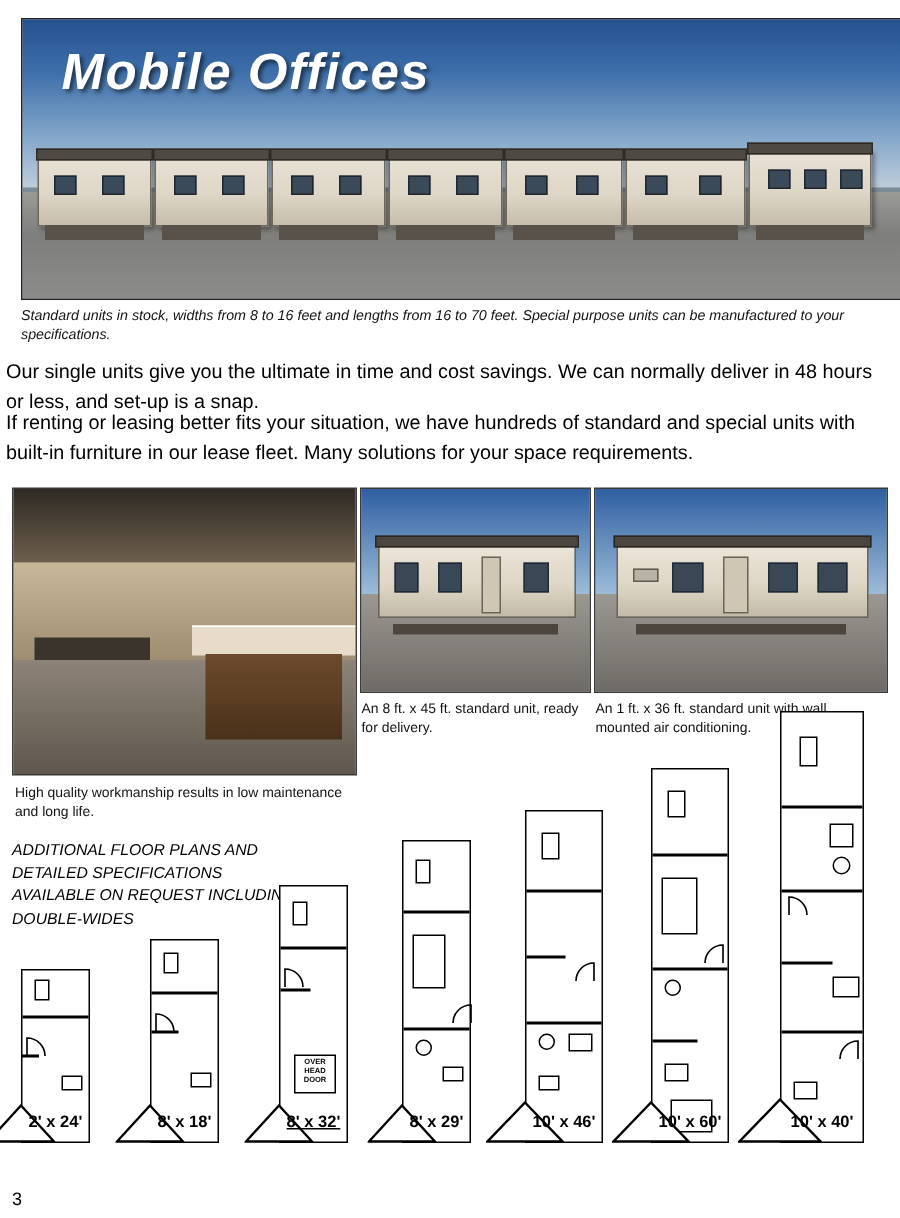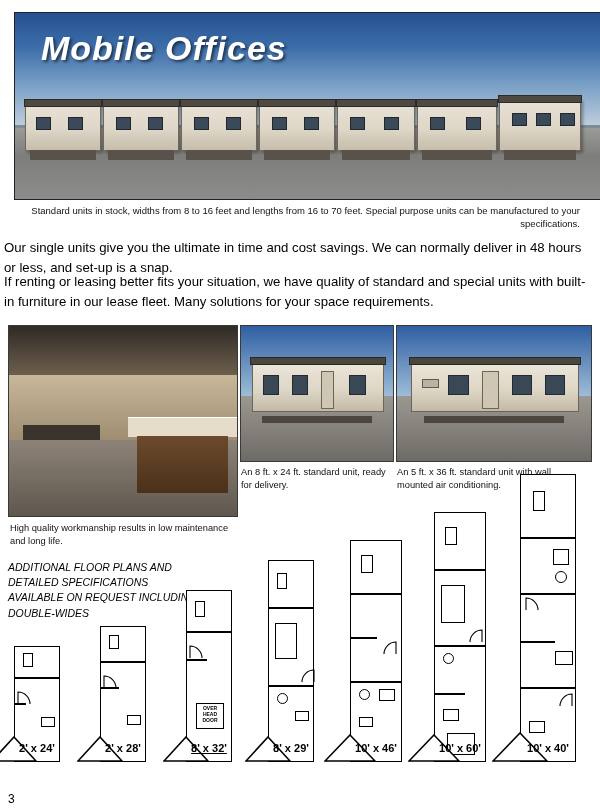--- a/index.html
+++ b/index.html
@@ -82,27 +82,27 @@
     font-style: italic;
     color: #ffffff;
     letter-spacing: 1px;
     text-shadow: 2px 2px 3px rgba(0,0,0,.55);
     font-family: "Liberation Sans", sans-serif;
   }
 
   
   .hero-caption {
     position: absolute;
-    left: 4px;
+    left: 14px;
     top: 205px;
     width: 576px;
     font-size: 9.5px;
+    font-style: italic;
     line-height: 1.35;
     color: #111;
-    text-align: right;
   }
   .body-text {
     position: absolute;
     left: 4px;
     width: 586px;
     font-size: 13.2px;
     line-height: 1.5;
     color: #000;
   }
   .body-1 { top: 238px; }
@@ -339,21 +339,21 @@
       <div class="win" style="left:36px;"></div>
       <div class="win" style="left:60px;"></div>
   </div>
 
   <div class="hero-title">Mobile  Offices</div>
 </div>
 
 <div class="hero-caption">Standard units in stock, widths from 8 to 16 feet and lengths from 16 to 70 feet. Special purpose units can be manufactured to your specifications.</div>
 
 <div class="body-text body-1">Our single units give you the ultimate in time and cost savings.  We can normally deliver in 48 hours or less, and set-up is a snap.</div>
-<div class="body-text body-2">If renting or leasing better fits your situation, we have quality of standard and special units with built-in furniture in our lease fleet.  Many solutions for your space requirements.</div>
+<div class="body-text body-2">If renting or leasing better fits your situation, we have hundreds of standard and special units with built-in furniture in our lease fleet.  Many solutions for your space requirements.</div>
 
 <div class="photo photo-interior">
   <div class="interior-ceiling"></div>
   <div class="interior-wall"></div>
   <div class="interior-floor"></div>
   <div class="interior-counter"></div>
   <div class="interior-cab"></div>
   <div class="interior-desk"></div>
 </div>
 
@@ -378,22 +378,22 @@
     <div class="ph-ac" style="left:6%;"></div>
     <div class="pwin" style="left:22%;"></div>
     <div class="pdoor" style="left:42%;"></div>
     <div class="pwin" style="left:60%;"></div>
     <div class="pwin" style="left:80%;"></div>
   </div>
   <div class="ph-wheels"></div>
 </div>
 
 <div class="cap cap-interior">High quality workmanship results in low maintenance and long life.</div>
-<div class="cap cap-24">An 8 ft. x 24 ft. standard unit, ready for delivery.</div>
-<div class="cap cap-36">An 5 ft. x 36 ft. standard unit with wall mounted air conditioning.</div>
+<div class="cap cap-24">An 8 ft. x 45 ft. standard unit, ready for delivery.</div>
+<div class="cap cap-36">An 1 ft. x 36 ft. standard unit with wall mounted air conditioning.</div>
 
 <div class="note">ADDITIONAL FLOOR PLANS AND DETAILED SPECIFICATIONS AVAILABLE ON REQUEST INCLUDING DOUBLE-WIDES</div>
 
 <div class="plans">
 
   <div class="plan" style="left:14px;">
     <div class="plan-box" style="width:46px;height:116px;">
       <div class="wall hwall" style="left:0;top:30px;width:100%;"></div>
       <div class="fix" style="left:8px;top:6px;width:10px;height:14px;"></div>
       <div class="door" style="left:-1px;top:56px;width:12px;height:1.6px;background:#000;border:none;"></div>
@@ -414,21 +414,21 @@
       <div class="fix" style="left:8px;top:8px;width:10px;height:14px;"></div>
       <svg style="position:absolute;left:2px;top:48px;" width="16" height="14" viewBox="0 0 16 14">
           <path d="M1 13 L1 1 A12 12 0 0 1 13 13" fill="none" stroke="#000" stroke-width="1.1"></path>
         </svg>
       <div class="wall hwall" style="left:0;top:60px;width:18px;"></div>
       <div class="fix" style="left:26px;top:88px;width:14px;height:10px;"></div>
     </div>
     <svg class="roof-svg" width="46" height="26" viewBox="0 0 46 26">
       <polygon points="23,1 45,25 1,25" fill="#fff" stroke="#000" stroke-width="1.6"></polygon>
     </svg>
-    <div class="plan-label" style="left:0;width:46px;">2' x 28'</div>
+    <div class="plan-label" style="left:0;width:46px;">8' x 18'</div>
   </div>
 
   <div class="plan" style="left:186px;">
     <div class="plan-box" style="width:46px;height:172px;">
       <div class="wall hwall" style="left:0;top:40px;width:100%;"></div>
       <div class="fix" style="left:8px;top:10px;width:10px;height:16px;"></div>
       <svg style="position:absolute;left:2px;top:54px;" width="16" height="14" viewBox="0 0 16 14">
           <path d="M1 13 L1 1 A12 12 0 0 1 13 13" fill="none" stroke="#000" stroke-width="1.1"></path>
         </svg>
       <div class="wall hwall" style="left:0;top:68px;width:20px;"></div>

